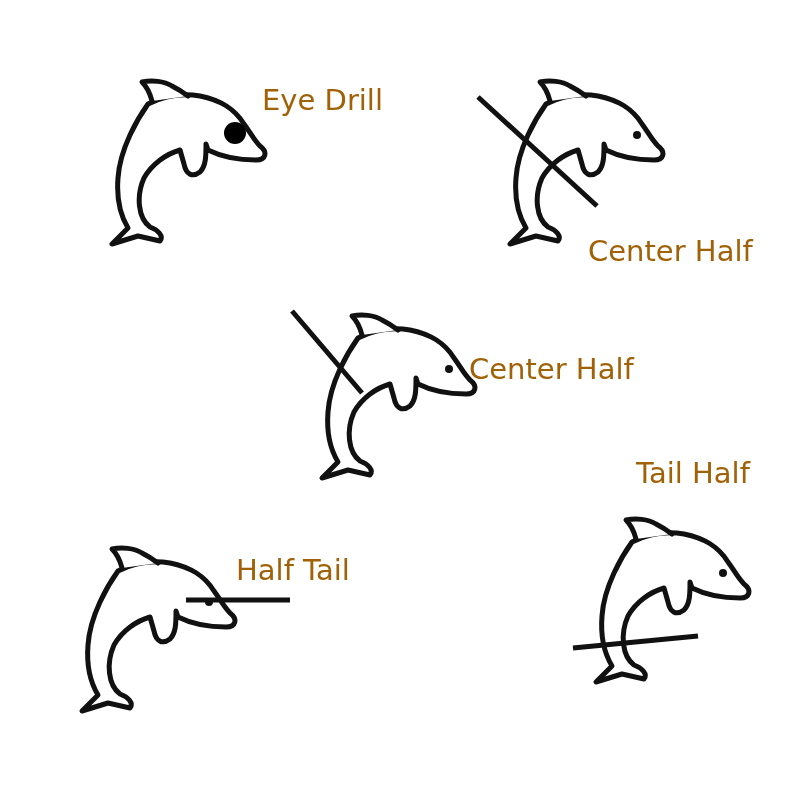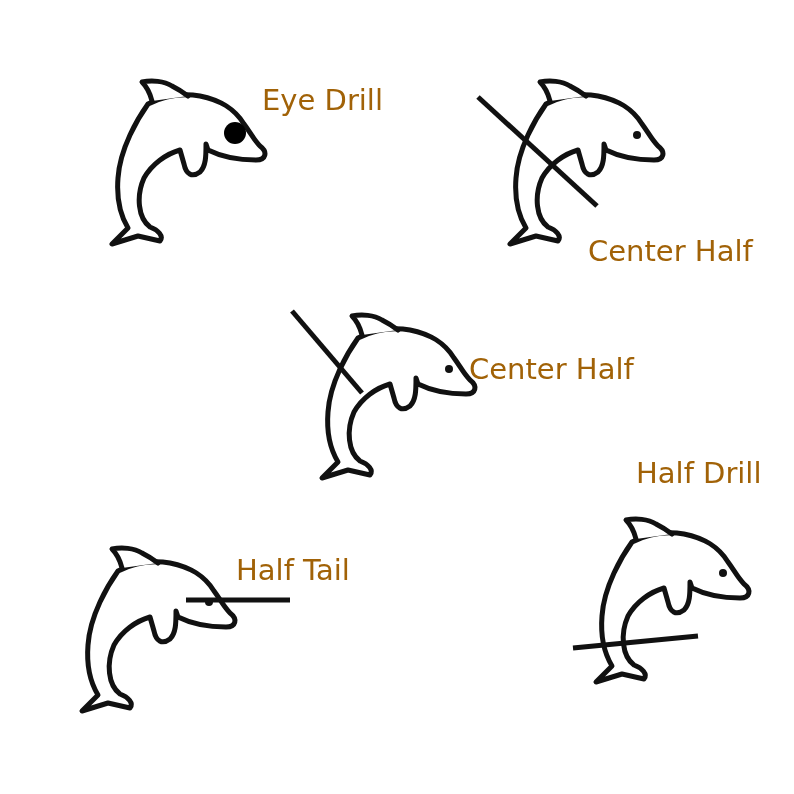--- a/index.html
+++ b/index.html
@@ -79,14 +79,14 @@
 </div>
 
 <div class="panel">
   <svg class="dolphin" style="left:592px; top:516px;" width="170" height="175" viewBox="0 0 170 175">
     <use href="#dolphin-shape"></use>
     <circle cx="131" cy="57" r="4" fill="#111111"></circle>
   </svg>
   <svg class="overlay">
     <line x1="573" y1="648" x2="698" y2="636" stroke="#111111" stroke-width="5" stroke-linecap="butt"></line>
   </svg>
-  <div class="label" style="left:636px; top:456px;">Half Drill</div>
+  <div class="label" style="left:636px; top:456px;">Tail Half</div>
 </div>
 
 </body></html>

